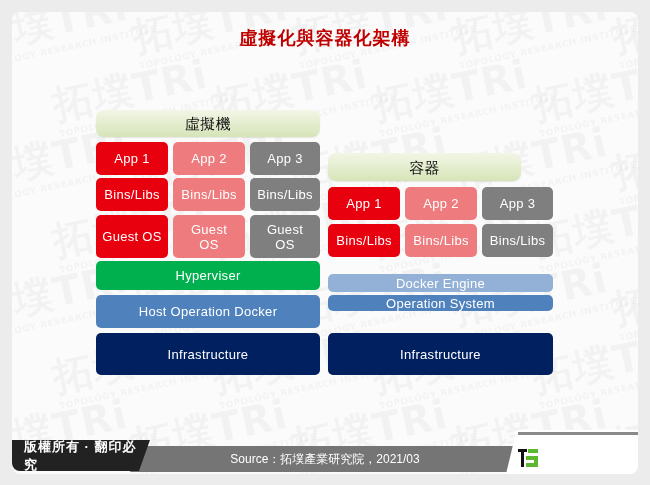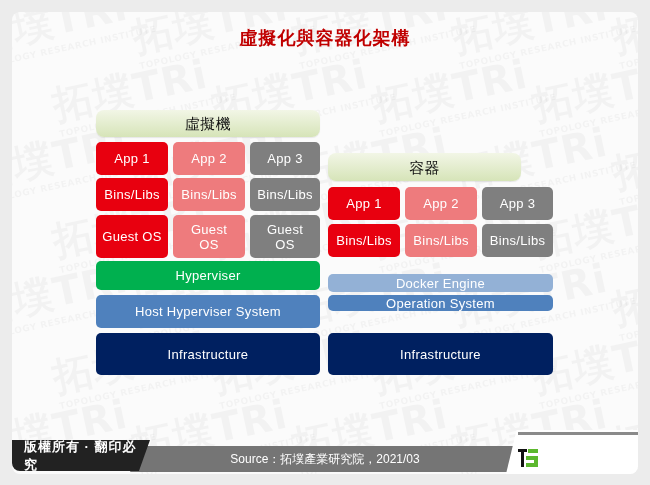--- a/index.html
+++ b/index.html
@@ -127,21 +127,21 @@
 
   <div class="box c-red" style="left:96px;top:178px;width:72px;height:33px;">Bins/Libs</div>
   <div class="box c-pink" style="left:173px;top:178px;width:72px;height:33px;">Bins/Libs</div>
   <div class="box c-gray" style="left:250px;top:178px;width:70px;height:33px;">Bins/Libs</div>
 
   <div class="box c-red" style="left:96px;top:215px;width:72px;height:43px;">Guest OS</div>
   <div class="box c-pink" style="left:173px;top:215px;width:72px;height:43px;padding:0 16px;">Guest OS</div>
   <div class="box c-gray" style="left:250px;top:215px;width:70px;height:43px;padding:0 16px;">Guest OS</div>
 
   <div class="box c-green" style="left:96px;top:261px;width:224px;height:29px;">Hyperviser</div>
-  <div class="box c-blue" style="left:96px;top:295px;width:224px;height:33px;">Host Hyperviser System</div>
+  <div class="box c-blue" style="left:96px;top:295px;width:224px;height:33px;">Host Operation Docker</div>
   <div class="box c-navy" style="left:96px;top:333px;width:224px;height:42px;">Infrastructure</div>
 </div>
 
 <div>
   <div class="box hdr" style="left:328px;top:153px;width:193px;height:28px;">容器</div>
 
   <div class="box c-red" style="left:328px;top:187px;width:72px;height:33px;">App 1</div>
   <div class="box c-pink" style="left:405px;top:187px;width:72px;height:33px;">App 2</div>
   <div class="box c-gray" style="left:482px;top:187px;width:71px;height:33px;">App 3</div>
 

